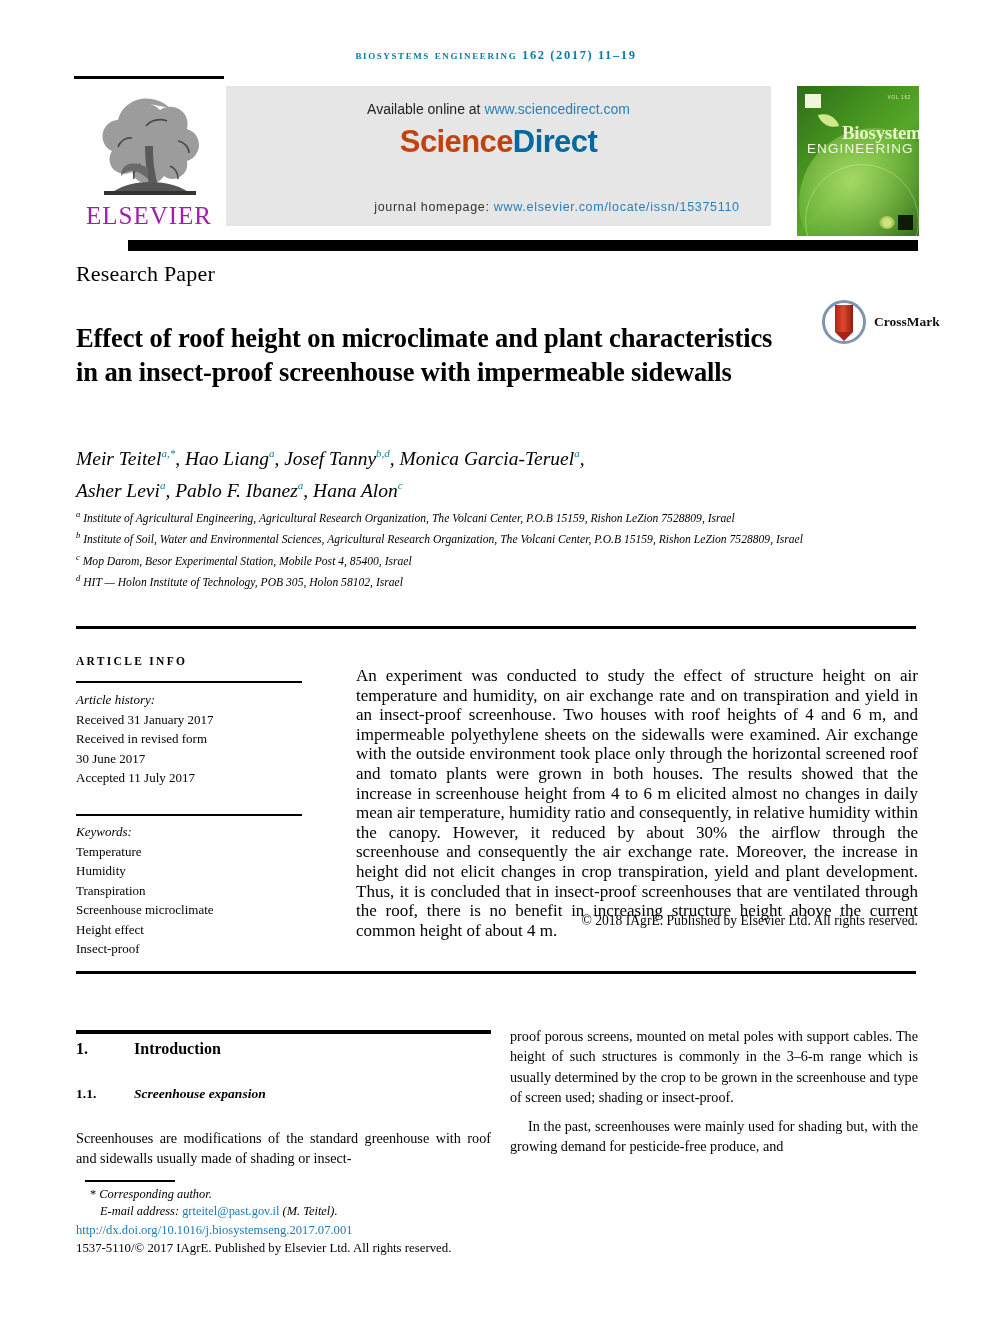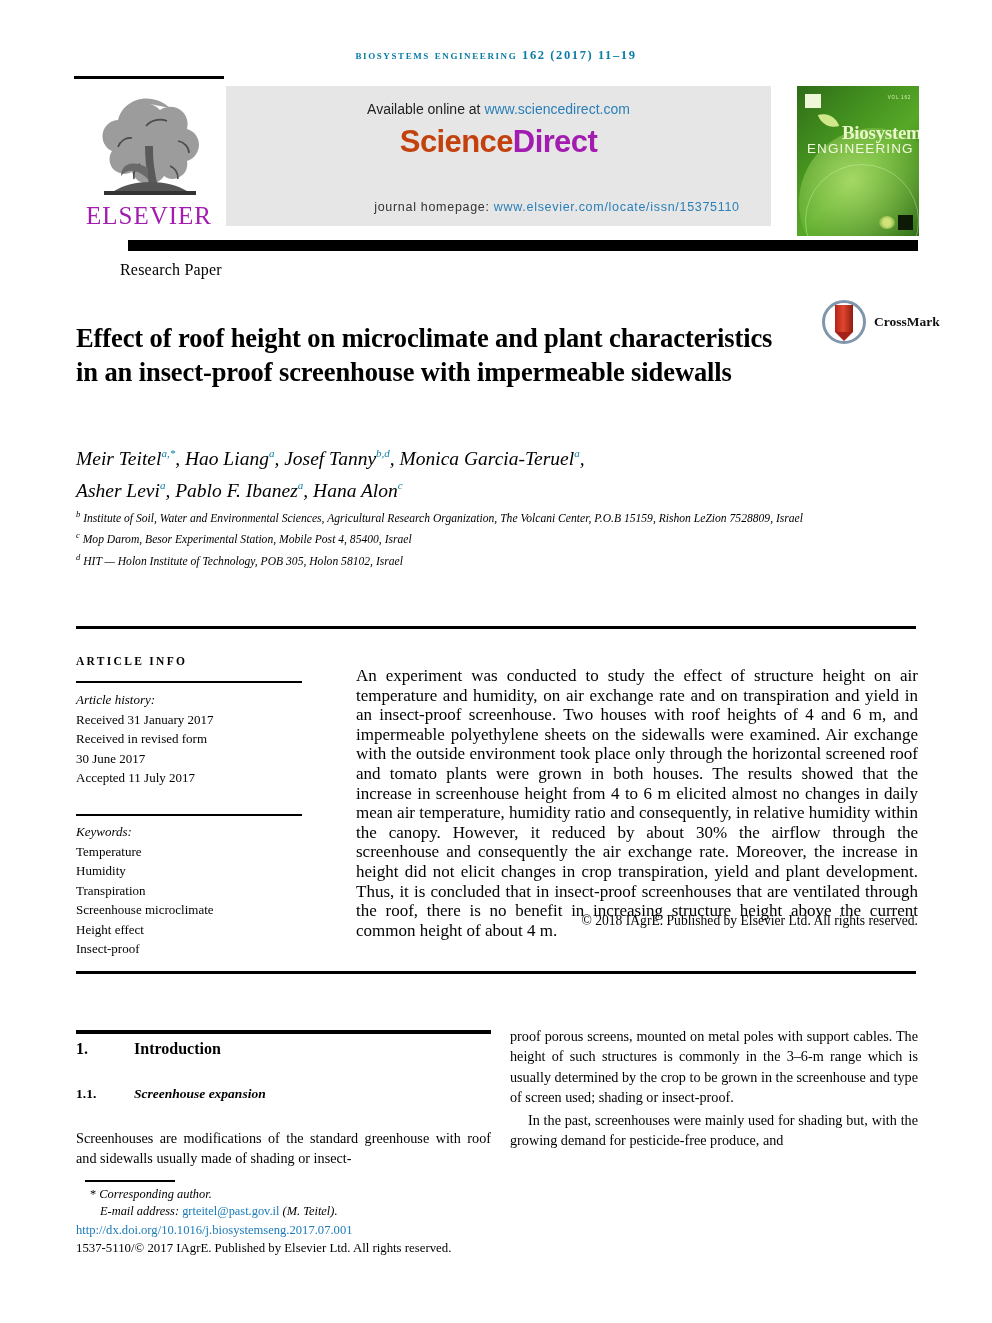--- a/index.html
+++ b/index.html
@@ -88,21 +88,21 @@
     position: absolute;
     left: 0; top: 38px;
     width: 545px;
     text-align: center;
     font-family: "Liberation Sans", sans-serif;
     font-weight: bold;
     font-size: 31px;
     letter-spacing: -0.6px;
   }
   .sd-logo .sci { color: #c2410c; }
-  .sd-logo .dir { color: #a21caf; }
+  .sd-logo .dir { color: #0369a1; }
   .sd-home {
     position: absolute;
     left: 0; bottom: 12px;
     width: 632px;
     text-align: center;
     font-family: "Liberation Sans", sans-serif;
     font-size: 12.5px;
     letter-spacing: 0.7px;
     color: #333;
     padding-left: 15px;
@@ -191,23 +191,22 @@
     width: 790px;
     height: 11px;
     background: #000;
   }
 
   
   .article-type {
     position: absolute;
     left: 76px; top: 261px;
     font-family: "Liberation Serif", serif;
-    font-size: 16px;
+    font-size: 22px;
     letter-spacing: 0.2px;
-    margin-left: 44px;
   }
   .title {
     position: absolute;
     left: 76px; top: 303px;
     width: 700px;
     font-family: "Liberation Serif", serif;
     font-size: 26.5px;
     line-height: 34px;
     letter-spacing: -0.1px;
   }
@@ -405,21 +404,21 @@
   }
   .body-para {
     font-family: "Liberation Serif", serif;
     font-size: 14.2px;
     line-height: 20.4px;
     text-align: justify;
     margin: 0;
   }
   .col-left .body-para { margin-top: 26px; }
   .col-right .body-para + .body-para {
-    margin-top: 2px;
+    margin-top: 8px;
     text-indent: 18px;
   }
 
   
   .footer {
     position: absolute;
     left: 76px; top: 1186px;
     width: 430px;
     font-family: "Liberation Serif", serif;
     font-size: 12.4px;
@@ -494,20 +493,21 @@
       <span>Monica Garcia-Teruel</span><sup>a</sup>,
     </div>
     <div>
       <span>Asher Levi</span><sup>a</sup>,
       <span>Pablo F. Ibanez</span><sup>a</sup>,
       <span>Hana Alon</span><sup>c</sup>
     </div>
   </div>
 
   <div class="affils">
+    <p class="aff"><sup>a</sup> <span>Institute of Agricultural Engineering, Agricultural Research Organization, The Volcani Center, P.O.B 15159, Rishon LeZion 7528809, Israel</span></p>
     <p class="aff"><sup>b</sup> <span>Institute of Soil, Water and Environmental Sciences, Agricultural Research Organization, The Volcani Center, P.O.B 15159, Rishon LeZion 7528809, Israel</span></p>
     <p class="aff"><sup>c</sup> <span>Mop Darom, Besor Experimental Station, Mobile Post 4, 85400, Israel</span></p>
     <p class="aff"><sup>d</sup> <span>HIT — Holon Institute of Technology, POB 305, Holon 58102, Israel</span></p>
   </div>
 
   <div class="rule-full-1"></div>
 
   <div class="info-head">ARTICLE INFO</div>
   <div class="info-rule-1"></div>
   <div class="info-history">

